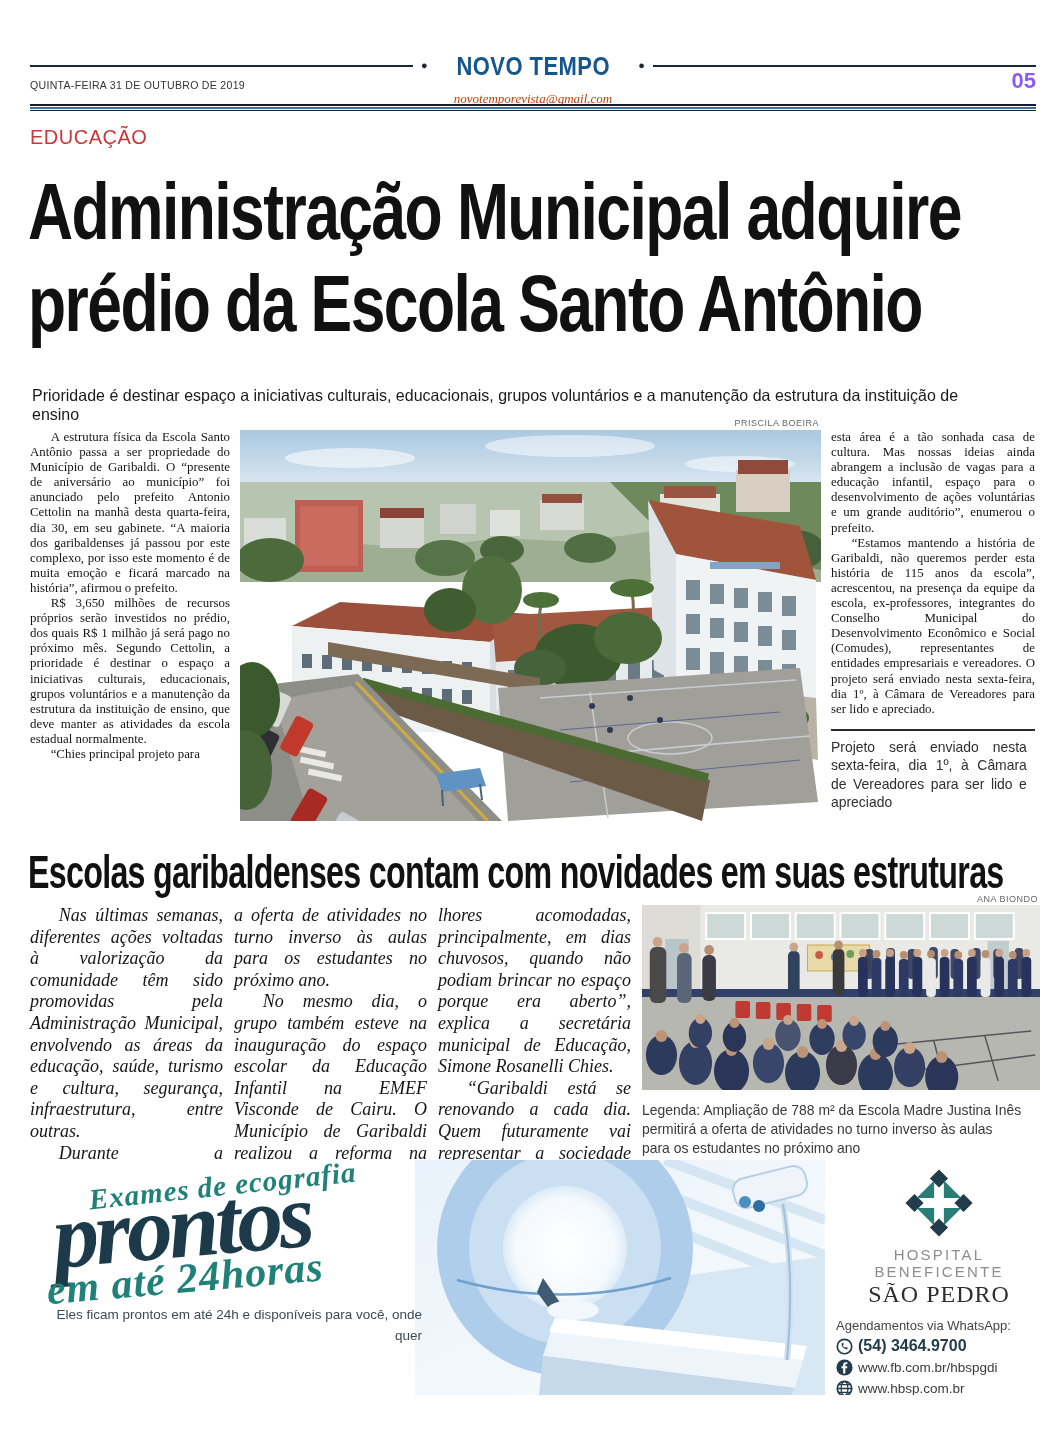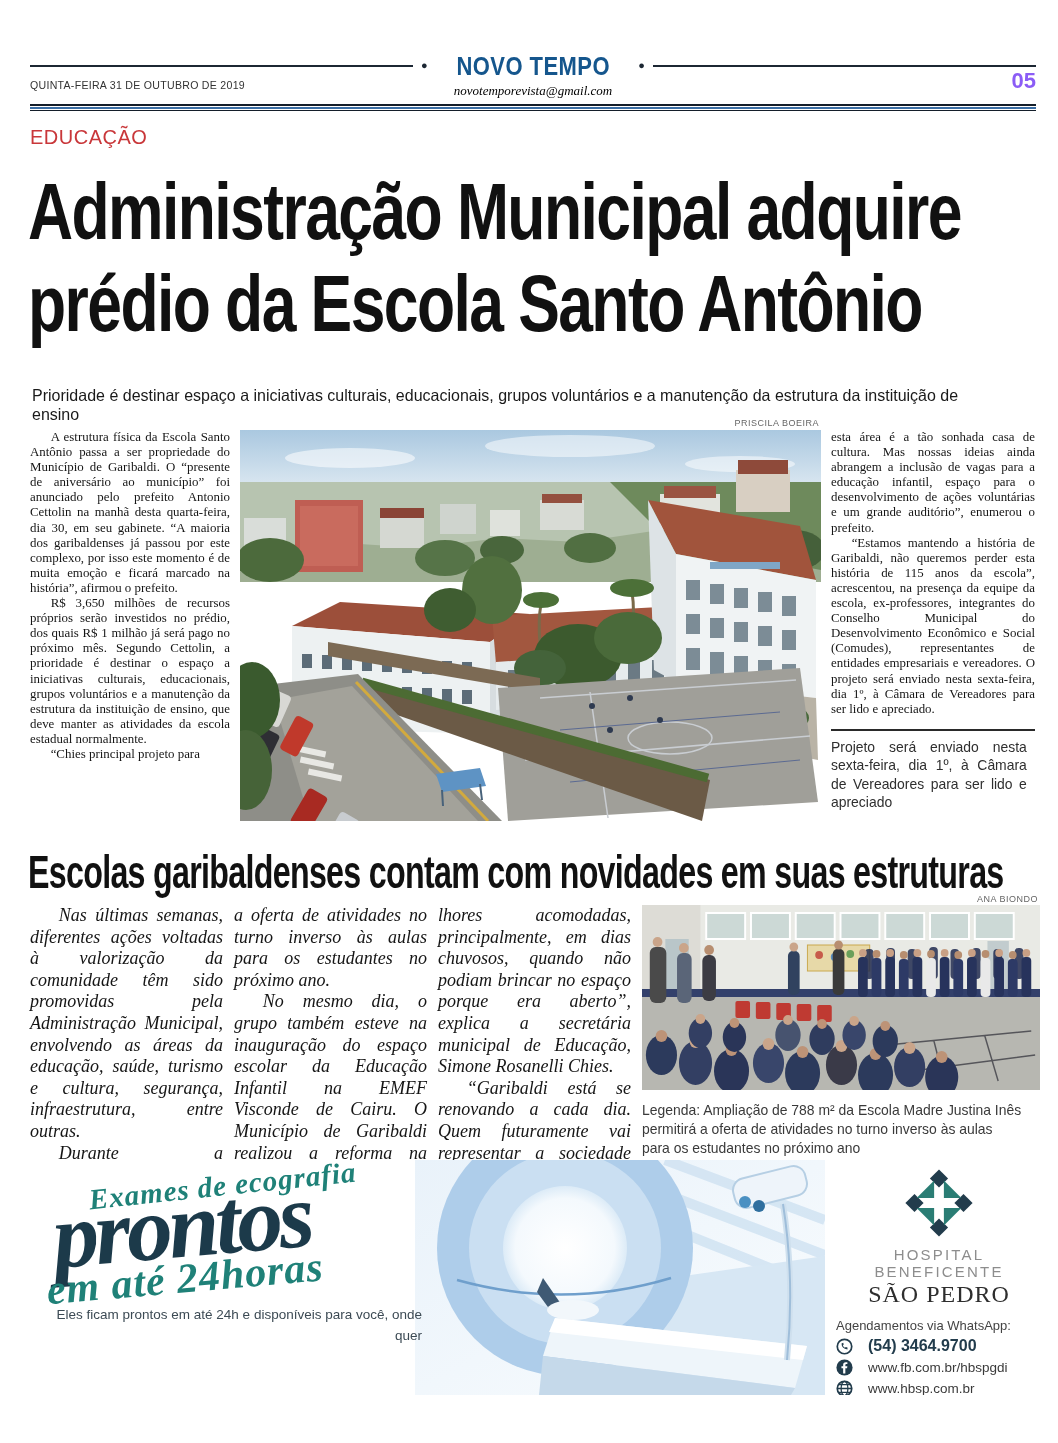--- a/index.html
+++ b/index.html
@@ -7,21 +7,21 @@
         font-family:"Liberation Serif",serif;color:#151515;overflow:hidden;}
 
   
   .header{position:absolute;left:30px;right:22px;top:52px;height:52px;}
   .mast-row{display:flex;align-items:flex-start;}
   .mast-line{flex:1;height:2px;background:#1c2733;margin-top:13px;}
   .mast-dot{font-size:11px;line-height:11px;color:#1c2733;margin:8px 8px 0 8px;}
   .mast-center{text-align:center;padding:0 10px;}
   .mast-title{font-family:"Liberation Sans",sans-serif;font-weight:bold;font-size:25px;
               letter-spacing:.5px;color:#15568d;transform:scaleX(.88);transform-origin:center;}
-  .mast-email{font-style:italic;font-size:13px;color:#000000;margin-top:2px;}
+  .mast-email{font-style:italic;font-size:13px;color:#c2410c;margin-top:10px;text-decoration:underline;}
   .mast-date{position:absolute;left:0;top:27px;font-family:"Liberation Sans",sans-serif;
              font-size:11.5px;color:#333;letter-spacing:.3px;transform:scaleX(.92);transform-origin:left;}
   .page-num{position:absolute;right:0;top:16px;font-family:"Liberation Sans",sans-serif;
             font-weight:bold;font-size:22px;color:#8b5cf6;}
   .triple-rule{position:absolute;left:30px;right:22px;top:104px;height:7px;
     background:linear-gradient(#141e2a 0 2px,#ffffff 2px 3px,#3a6ea5 3px 4.8px,#ffffff 4.8px 5.8px,#141e2a 5.8px 7px);}
 
   
   .section-label{position:absolute;left:30px;top:126px;font-family:"Liberation Sans",sans-serif;
                  font-size:20px;color:#c9373a;letter-spacing:.5px;}
@@ -72,21 +72,21 @@
   .ad-body{margin-top:10px;text-align:right;font-family:"Liberation Sans",sans-serif;
            font-size:13.5px;line-height:1.55;color:#3c4a54;}
   .ad-cta{margin-top:3px;text-align:center;font-family:"Liberation Sans",sans-serif;
           font-weight:bold;font-size:16.5px;color:#14303e;}
   .ad-right{position:absolute;left:832px;top:8px;width:214px;font-family:"Liberation Sans",sans-serif;}
   .logo-wrap{text-align:center;}
   .hosp-type{text-align:center;font-size:15px;letter-spacing:2.2px;color:#8d8d8d;margin-top:4px;}
   .hosp-name{text-align:center;font-family:"Liberation Serif",serif;font-size:24px;
              letter-spacing:1px;color:#2e2e2e;margin-top:1px;}
   .contact-header{font-size:13px;color:#444;margin:10px 0 4px 4px;}
-  .contact-row{display:flex;align-items:center;gap:15px;margin:4px 0 0 4px;}
+  .contact-row{display:flex;align-items:center;gap:5px;margin:4px 0 0 4px;}
   .contact-row .txt{font-size:13.5px;color:#3a3a3a;}
   .contact-row .txt.phone{font-weight:bold;font-size:16px;color:#223c4c;}
 </style>
 </head>
 <body>
 
 <div class="page">
 
   <div class="header">
     <div class="mast-row">

